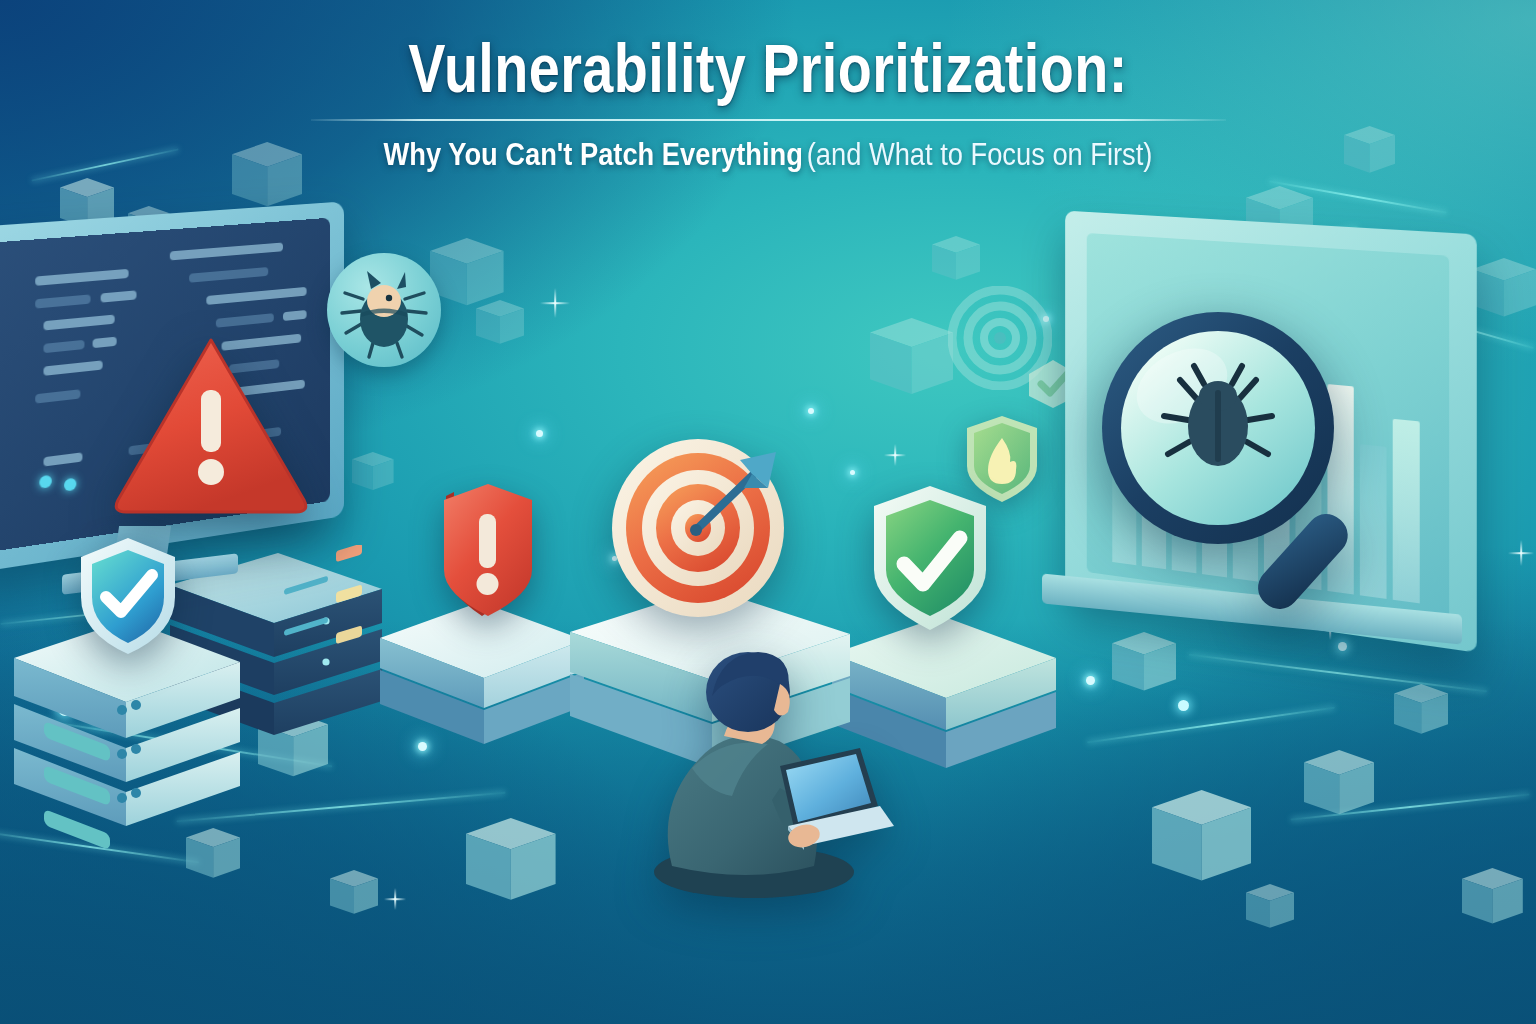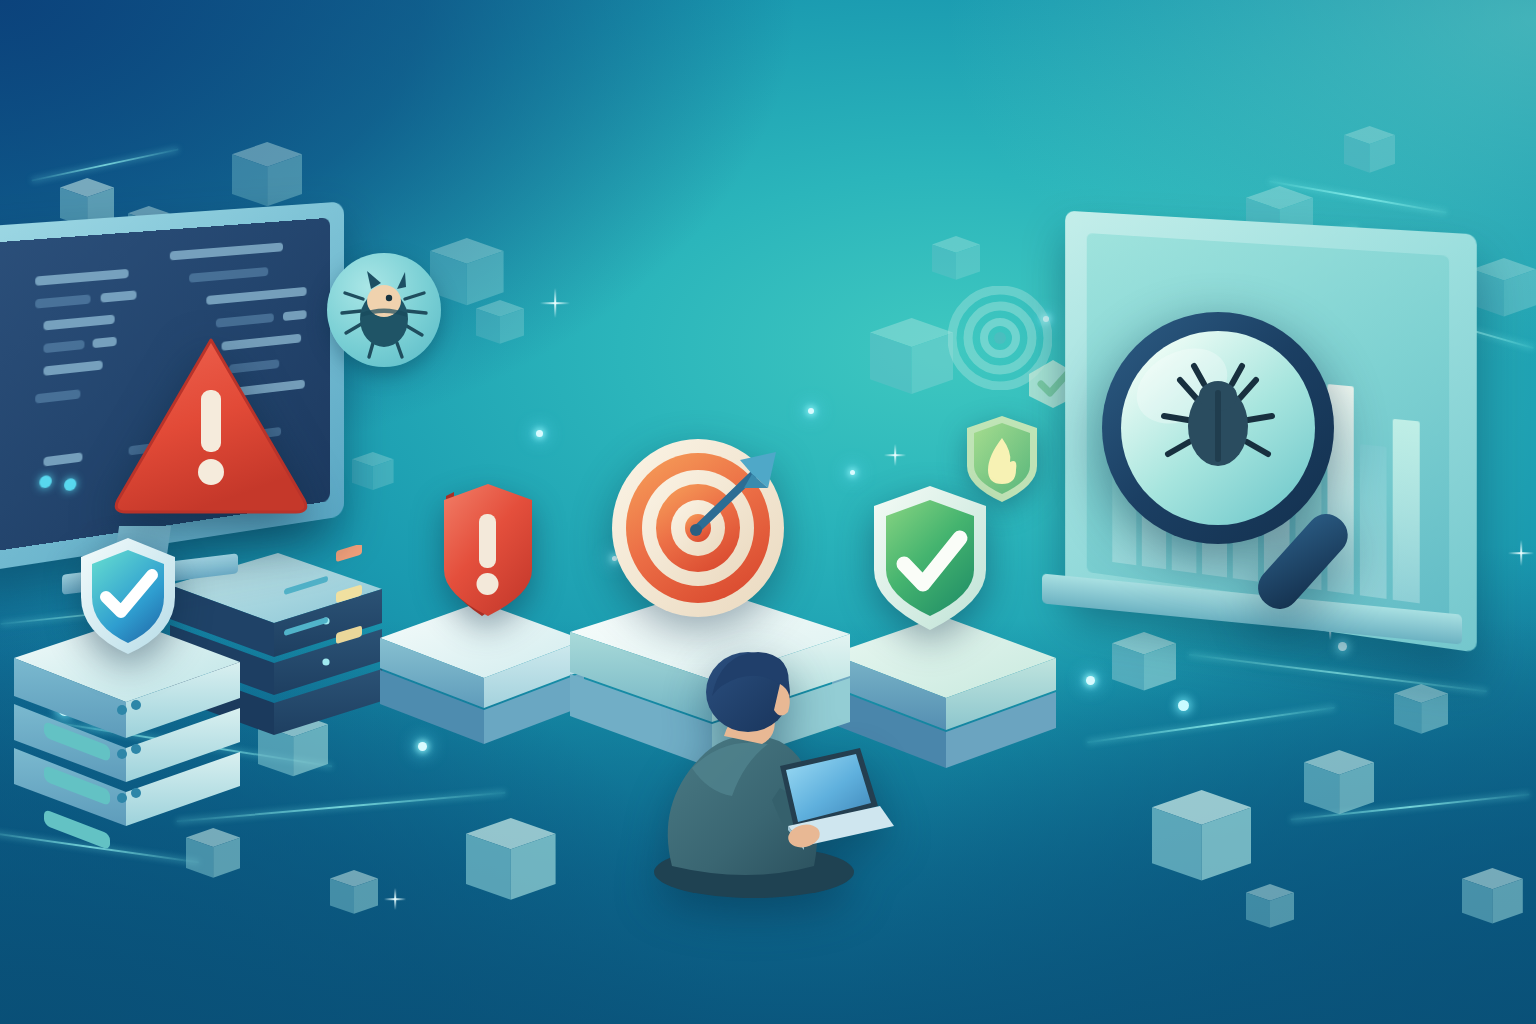--- a/index.html
+++ b/index.html
@@ -673,14 +673,22 @@
     <g>
       <polygon points="152,126 232,108 250,166 166,188" fill="#243f50"></polygon>
       <polygon points="158,130 228,114 243,163 170,182" fill="url(#gScreen)"></polygon>
       <polygon points="160,186 252,166 266,186 176,206" fill="#cfe6ef"></polygon>
       <polygon points="160,186 176,206 176,210 160,190" fill="#9dc2d2"></polygon>
     </g>
 
     <ellipse cx="176" cy="196" rx="16" ry="11" fill="#e8b894" transform="rotate(-14 176 196)"></ellipse>
   </svg>
 
+  <div id="title-block">
+    <div id="main-title">Vulnerability Prioritization:</div>
+    <div id="title-rule"></div>
+    <div id="subtitle">
+      <span class="strong">Why You Can't Patch Everything</span>
+      <span class="light">(and What to Focus on First)</span>
+    </div>
+  </div>
 
 </div>
 
 </body></html>

